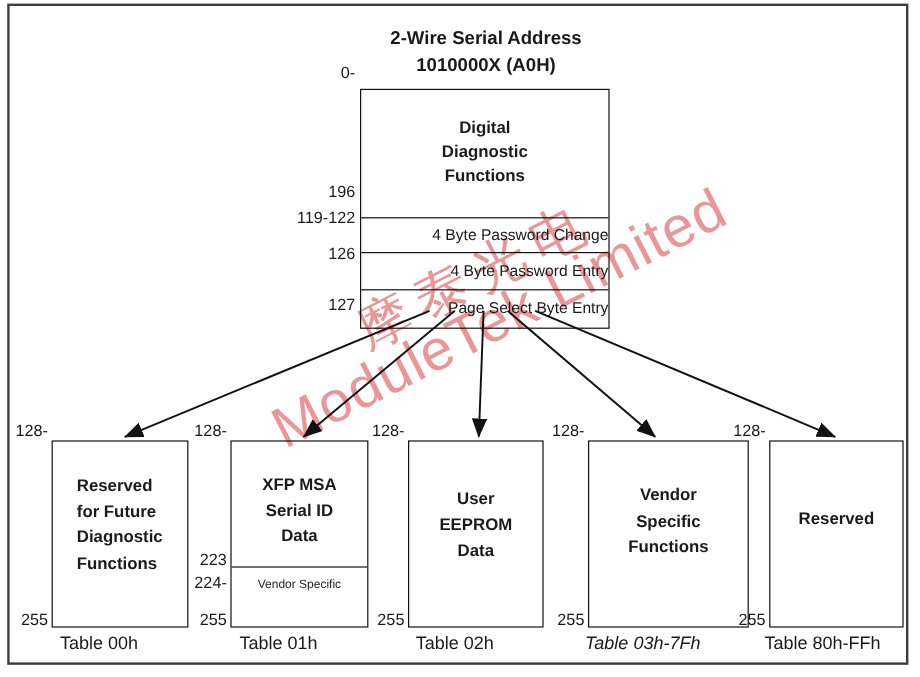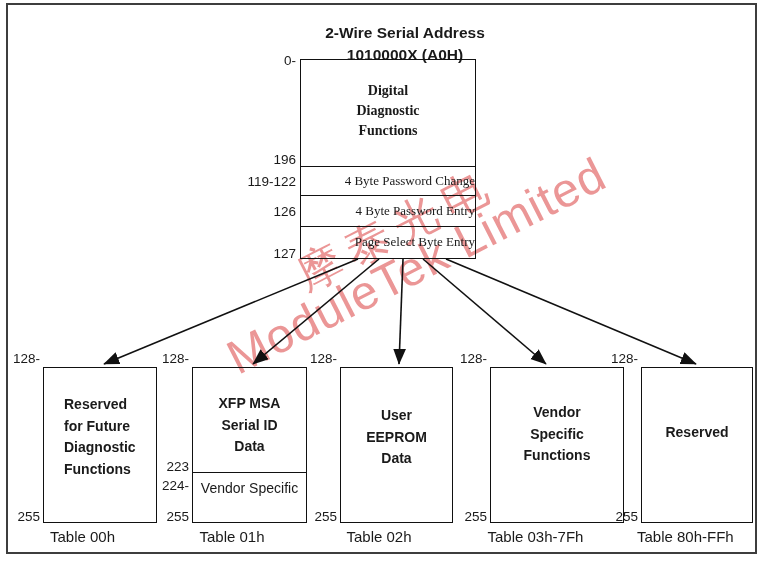--- a/index.html
+++ b/index.html
@@ -3,32 +3,32 @@
 <meta charset="utf-8">
 <style>
   html,body{margin:0;padding:0;background:#ffffff;}
   .stage{
     position:relative;width:767px;height:564px;background:#ffffff;overflow:hidden;
     font-family:"Liberation Sans",sans-serif;color:#1a1a1a;
   }
   .frame{position:absolute;left:6px;top:3px;width:751px;height:551px;border:2px solid #3d3d3d;box-sizing:border-box;}
   .titleblock{position:absolute;left:230px;top:22px;width:350px;text-align:center;font-weight:bold;font-size:15.5px;line-height:22px;}
   
-  .topbox{position:absolute;left:300px;top:59px;width:176px;height:200px;border:1.6px solid #111;box-sizing:border-box;background:transparent;font-family:Liberation Serif, serif;}
+  .topbox{position:absolute;left:300px;top:74px;width:208px;height:200px;border:1.6px solid #111;box-sizing:border-box;background:transparent;}
   .tb-main{height:106px;box-sizing:border-box;padding-top:21px;text-align:center;font-weight:bold;font-size:14px;line-height:20px;}
   .tb-row{box-sizing:border-box;border-top:1.5px solid #111;text-align:right;font-size:13px;}
   .tb-row.r1{height:29px;line-height:27px;}
   .tb-row.r2{height:31px;line-height:29px;}
   .tb-row.r3{height:31px;line-height:29px;}
   .lbl{position:absolute;font-size:13.5px;text-align:right;white-space:nowrap;}
   
   .membox{position:absolute;top:367px;height:156px;border:1.6px solid #111;box-sizing:border-box;background:transparent;}
   .box-lines{font-weight:bold;font-size:14px;line-height:21.5px;}
   .center{text-align:center;}
-  .sub-sec{box-sizing:border-box;border-top:1.5px solid #111;font-size:14px;font-weight:normal;text-align:center;line-height:18px;padding-top:6px;}
+  .sub-sec{box-sizing:border-box;border-top:1.5px solid #111;font-size:10px;font-weight:normal;text-align:center;line-height:18px;padding-top:6px;}
   .caption{position:absolute;top:528px;font-size:15px;text-align:left;white-space:nowrap;}
   .arrows{position:absolute;left:0;top:0;pointer-events:none;}
   
   .watermark{position:absolute;inset:0;pointer-events:none;mix-blend-mode:multiply;opacity:0.6;}
   .wm-en{position:absolute;left:218px;top:336px;transform:rotate(-27deg);transform-origin:0 0;
     font-size:48px;color:#dd4f4f;white-space:nowrap;letter-spacing:1px;}
   .wm-cn{position:absolute;left:286px;top:252px;transform:rotate(-27deg);transform-origin:0 0;
     font-size:45px;color:#dd4f4f;white-space:nowrap;letter-spacing:9px;}
 </style>
 </head>
@@ -119,21 +119,21 @@
 
   <div class="membox" style="left:490px;width:134px;">
     <div class="box-lines center" style="padding-top:34px;">
       <div>Vendor</div>
       <div>Specific</div>
       <div>Functions</div>
     </div>
   </div>
   <div class="lbl" style="left:417px;top:351px;width:70px;">128-</div>
   <div class="lbl" style="left:417px;top:509px;width:70px;">255</div>
-  <div class="caption" style="left:487.5px;width:120px;">Table 03h-7Fh</div>
+  <div class="caption" style="left:487.5px;width:120px;font-style:italic;">Table 03h-7Fh</div>
 
   <div class="membox" style="left:641px;width:112px;">
     <div class="box-lines center" style="padding-top:54px;">
       <div>Reserved</div>
     </div>
   </div>
   <div class="lbl" style="left:568px;top:351px;width:70px;">128-</div>
   <div class="lbl" style="left:568px;top:509px;width:70px;">255</div>
   <div class="caption" style="left:637px;width:120px;">Table 80h-FFh</div>
 

